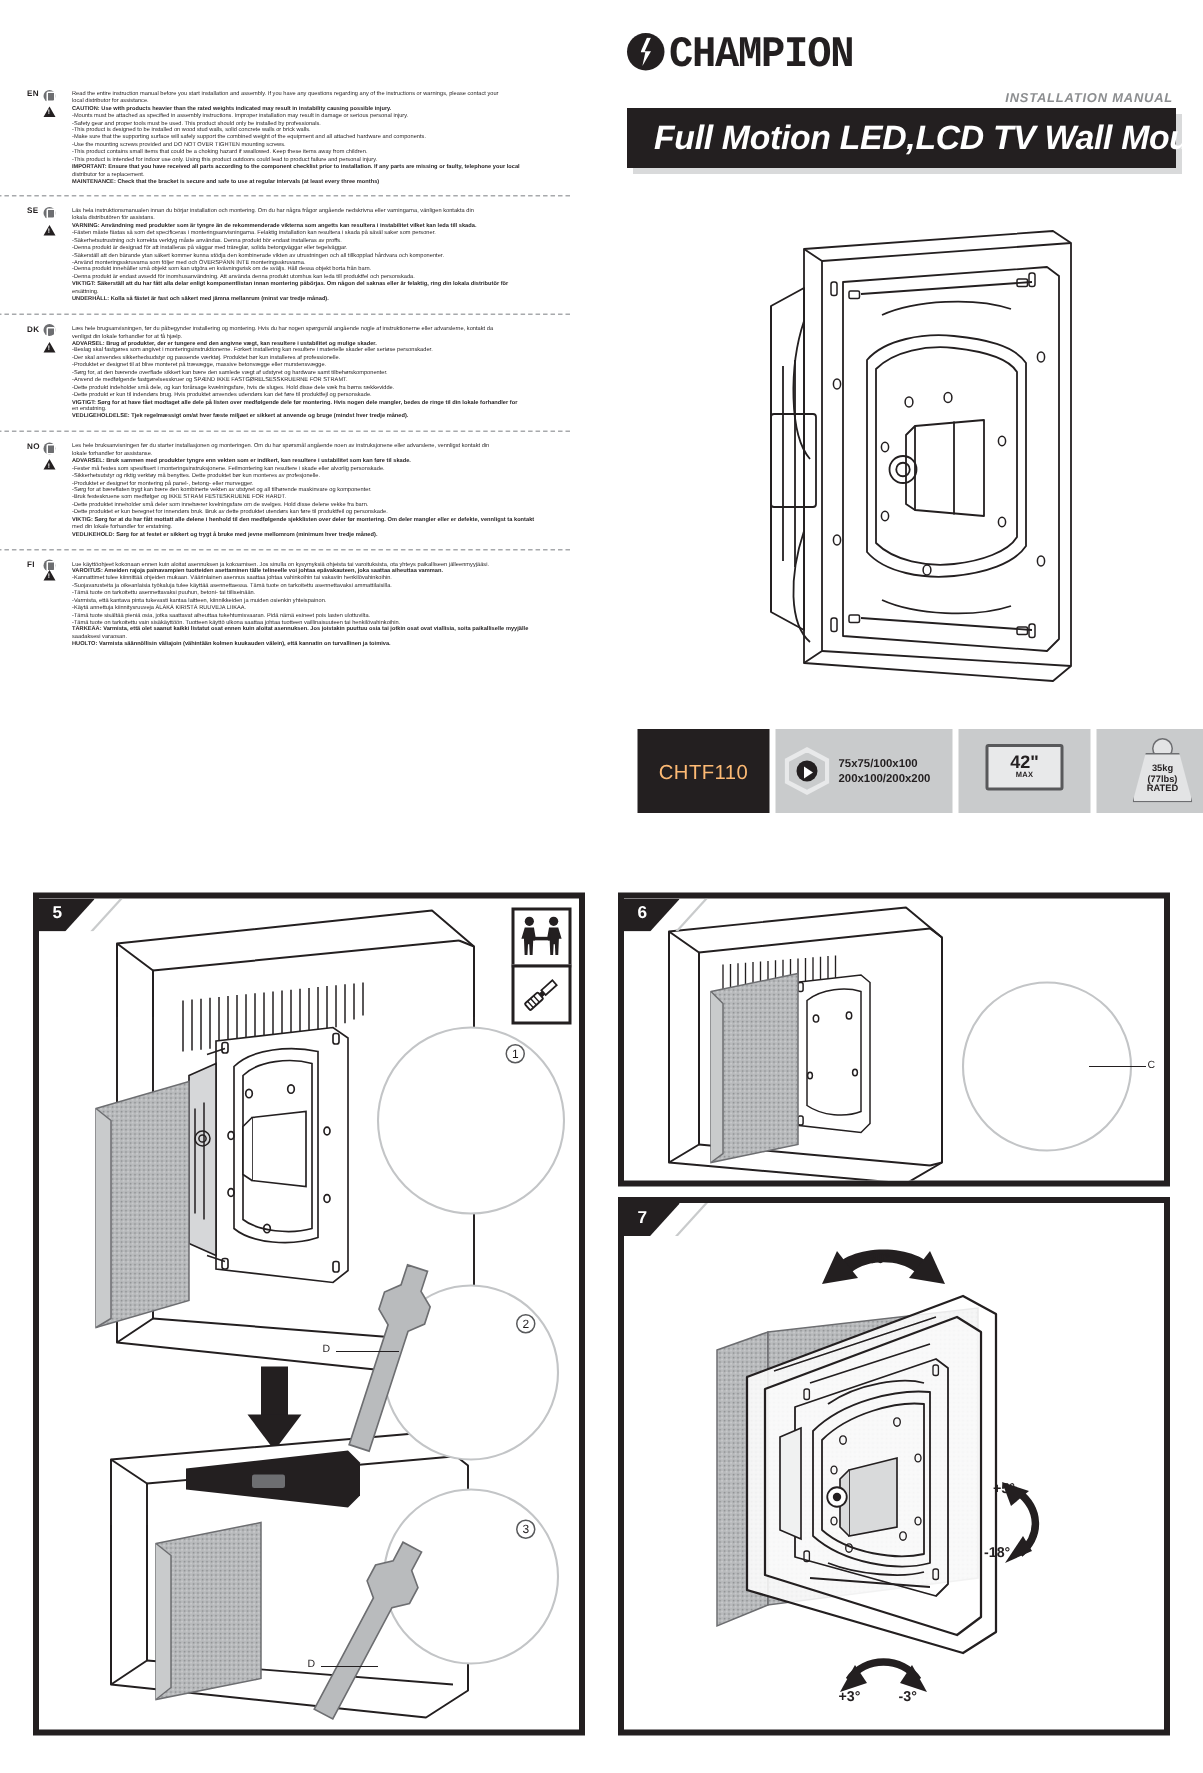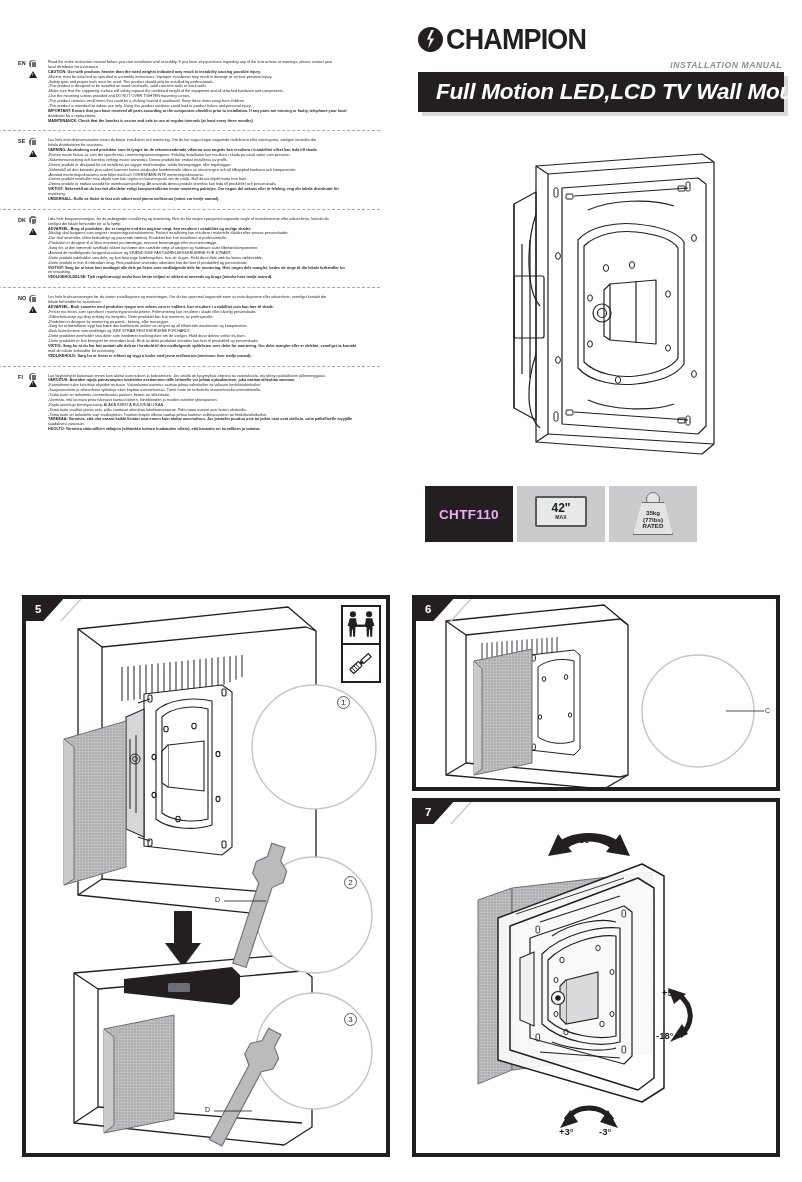--- a/index.html
+++ b/index.html
@@ -43,21 +43,21 @@
     font-size: 3.75px; line-height: 1.30; color: #231f20;
     letter-spacing: .02px; white-space: nowrap; overflow: hidden;
   }
   .lang-line.b { font-weight: bold; }
   .lang-sep {
     border-top: .6px dashed #a7a9ac; margin: 7px 0 7px -30px; width: 392px;
   }
 
   
   #brand-area { position: absolute; left: 418px; top: 22px; width: 366px; }
-  #logo-row { display: flex; align-items: center; height: 34px; }
+  #logo-row { display: flex; align-items: flex-start; height: 34px; font-family: Liberation Mono, monospace; }
   .logo-mark {
     width: 25px; height: 25px; border-radius: 50%;
     background: #231f20; position: relative; flex: none; margin-right: 3px;
   }
   .logo-mark::before {
     content: ""; position: absolute; left: 9px; top: 3px;
     width: 7px; height: 19px; background: #fff;
     clip-path: polygon(62% 0, 100% 0, 40% 48%, 100% 48%, 18% 100%, 46% 52%, 0 52%);
   }
   .logo-word {
@@ -87,21 +87,21 @@
   #spec-bar {
     position: absolute; left: 425px; top: 486px;
     display: flex; gap: 4px; height: 56px;
   }
   .spec-cell {
     background: #c9cbcc; display: flex; align-items: center;
     justify-content: center; gap: 6px;
   }
   #spec-model { background: #231f20; width: 88px; }
   #spec-model-text {
-    color: #f0abfc; font-size: 13.5px; font-weight: bold; letter-spacing: .3px;
+    color: #fdba74; font-size: 13.5px; font-weight: normal; letter-spacing: .3px;
   }
   #spec-vesa { width: 118px; padding-left: 6px; justify-content: flex-start; }
   .vesa-hex {
     width: 30px; height: 32px; flex: none; position: relative;
     background: #e8e9ea;
     clip-path: polygon(50% 0, 100% 25%, 100% 75%, 50% 100%, 0 75%, 0 25%);
     border: 0;
   }
   .vesa-hex::before {
     content: ""; position: absolute; left: 3px; top: 3.5px; right: 3px; bottom: 3.5px;
@@ -368,20 +368,29 @@
         <rect x="208" y="38" width="7" height="5" rx="1"></rect>
         <rect x="208" y="270" width="7" height="5" rx="1"></rect>
       </g>
     </svg>
   </div>
 
   <div id="spec-bar">
     <div class="spec-cell" id="spec-model">
       <span id="spec-model-text">CHTF110</span>
     </div>
+    <div class="spec-cell" id="spec-vesa">
+      <span class="vesa-hex">
+          <i class="arrow"></i>
+        </span>
+      <span id="vesa-text">
+        <span>75x75/100x100</span><br>
+        <span>200x100/200x200</span>
+      </span>
+    </div>
     <div class="spec-cell" id="spec-size">
       <span class="tv-glyph">
         <span class="tv-screen">
           <span class="sz">42"</span>
           <span class="mx">MAX</span>
         </span>
         <span class="tv-stand"></span>
       </span>
     </div>
     <div class="spec-cell" id="spec-weight">

